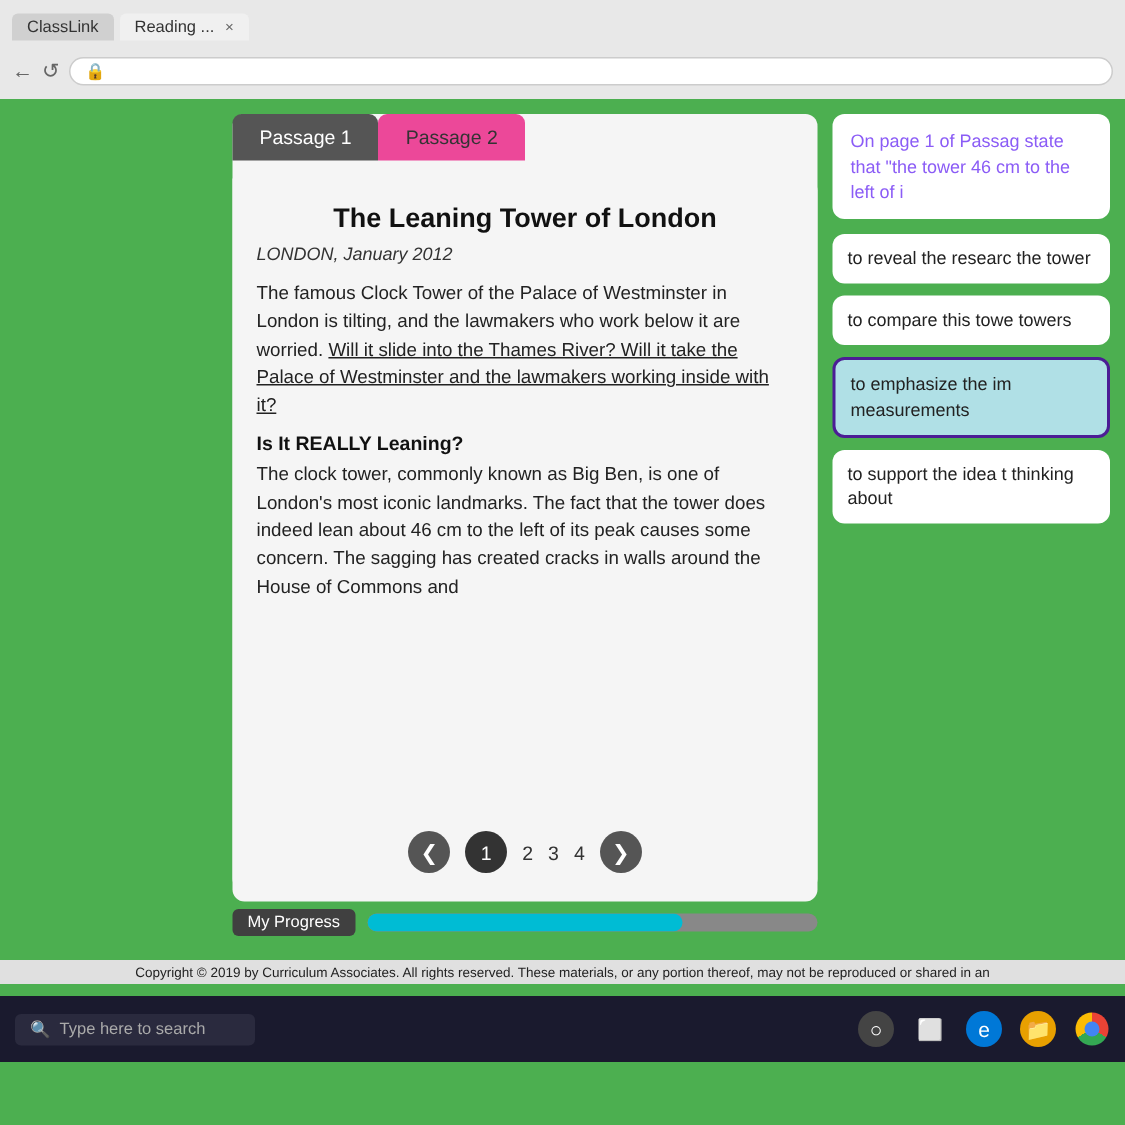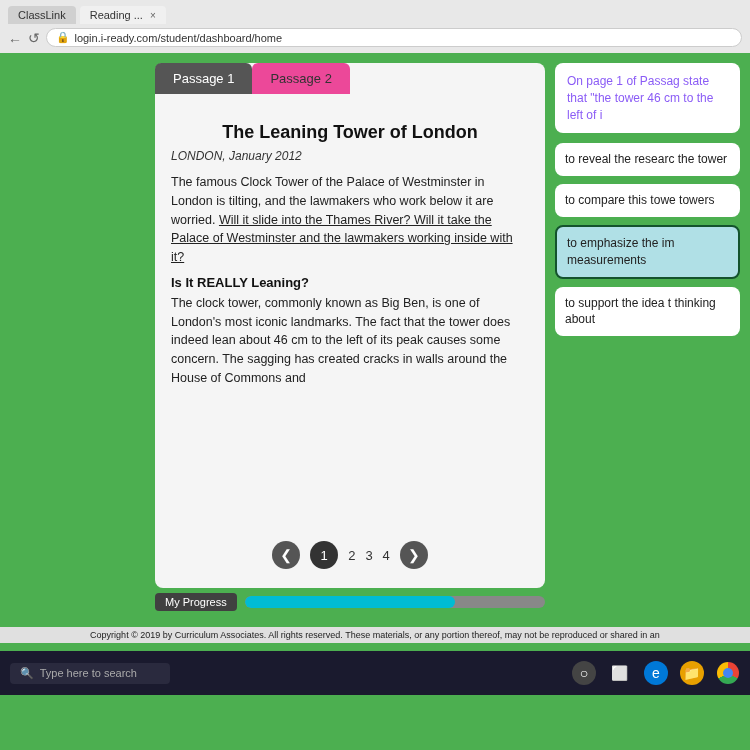--- a/index.html
+++ b/index.html
@@ -7,21 +7,21 @@
       width: 750px;
       height: 750px;
       overflow: hidden;
       font-family: Arial, sans-serif;
       background: #4caf50;
     }
 
     
     .browser-bar {
       background: #e8e8e8;
-      height: 53px;
+      height: 66px;
       display: flex;
       flex-direction: column;
       justify-content: space-around;
       padding: 4px 8px;
     }
     .browser-tabs {
       display: flex;
       align-items: center;
       gap: 4px;
       font-size: 11px;
@@ -201,21 +201,21 @@
       border-radius: 8px;
       padding: 8px 10px;
       font-size: 12px;
       color: #222;
       line-height: 1.4;
       margin-bottom: 8px;
       cursor: pointer;
     }
     .answer-option.selected {
       background: #b0e0e6;
-      border: 2px solid #14532d;
+      border: 2px solid #4c1d95;
     }
 
     
     .progress-bar-section {
       position: absolute;
       bottom: 40px;
       left: 155px;
       width: 390px;
       display: flex;
       align-items: center;
@@ -327,21 +327,20 @@
     <div class="tab-item active">
       <span>Reading ...</span>
       <span class="tab-close">×</span>
     </div>
   </div>
   <div class="browser-nav">
     <span class="nav-btn">←</span>
     <span class="nav-btn">↺</span>
     <div class="address-bar">
       <span class="lock-icon">🔒</span>
-      <span>login.i-ready.com/student/dashboard/home</span>
     </div>
   </div>
 </div>
 
 <div class="main-content">
 
   <div class="passage-container">
     <div class="passage-tabs">
       <div class="passage-tab active">
         <span>Passage 1</span>

